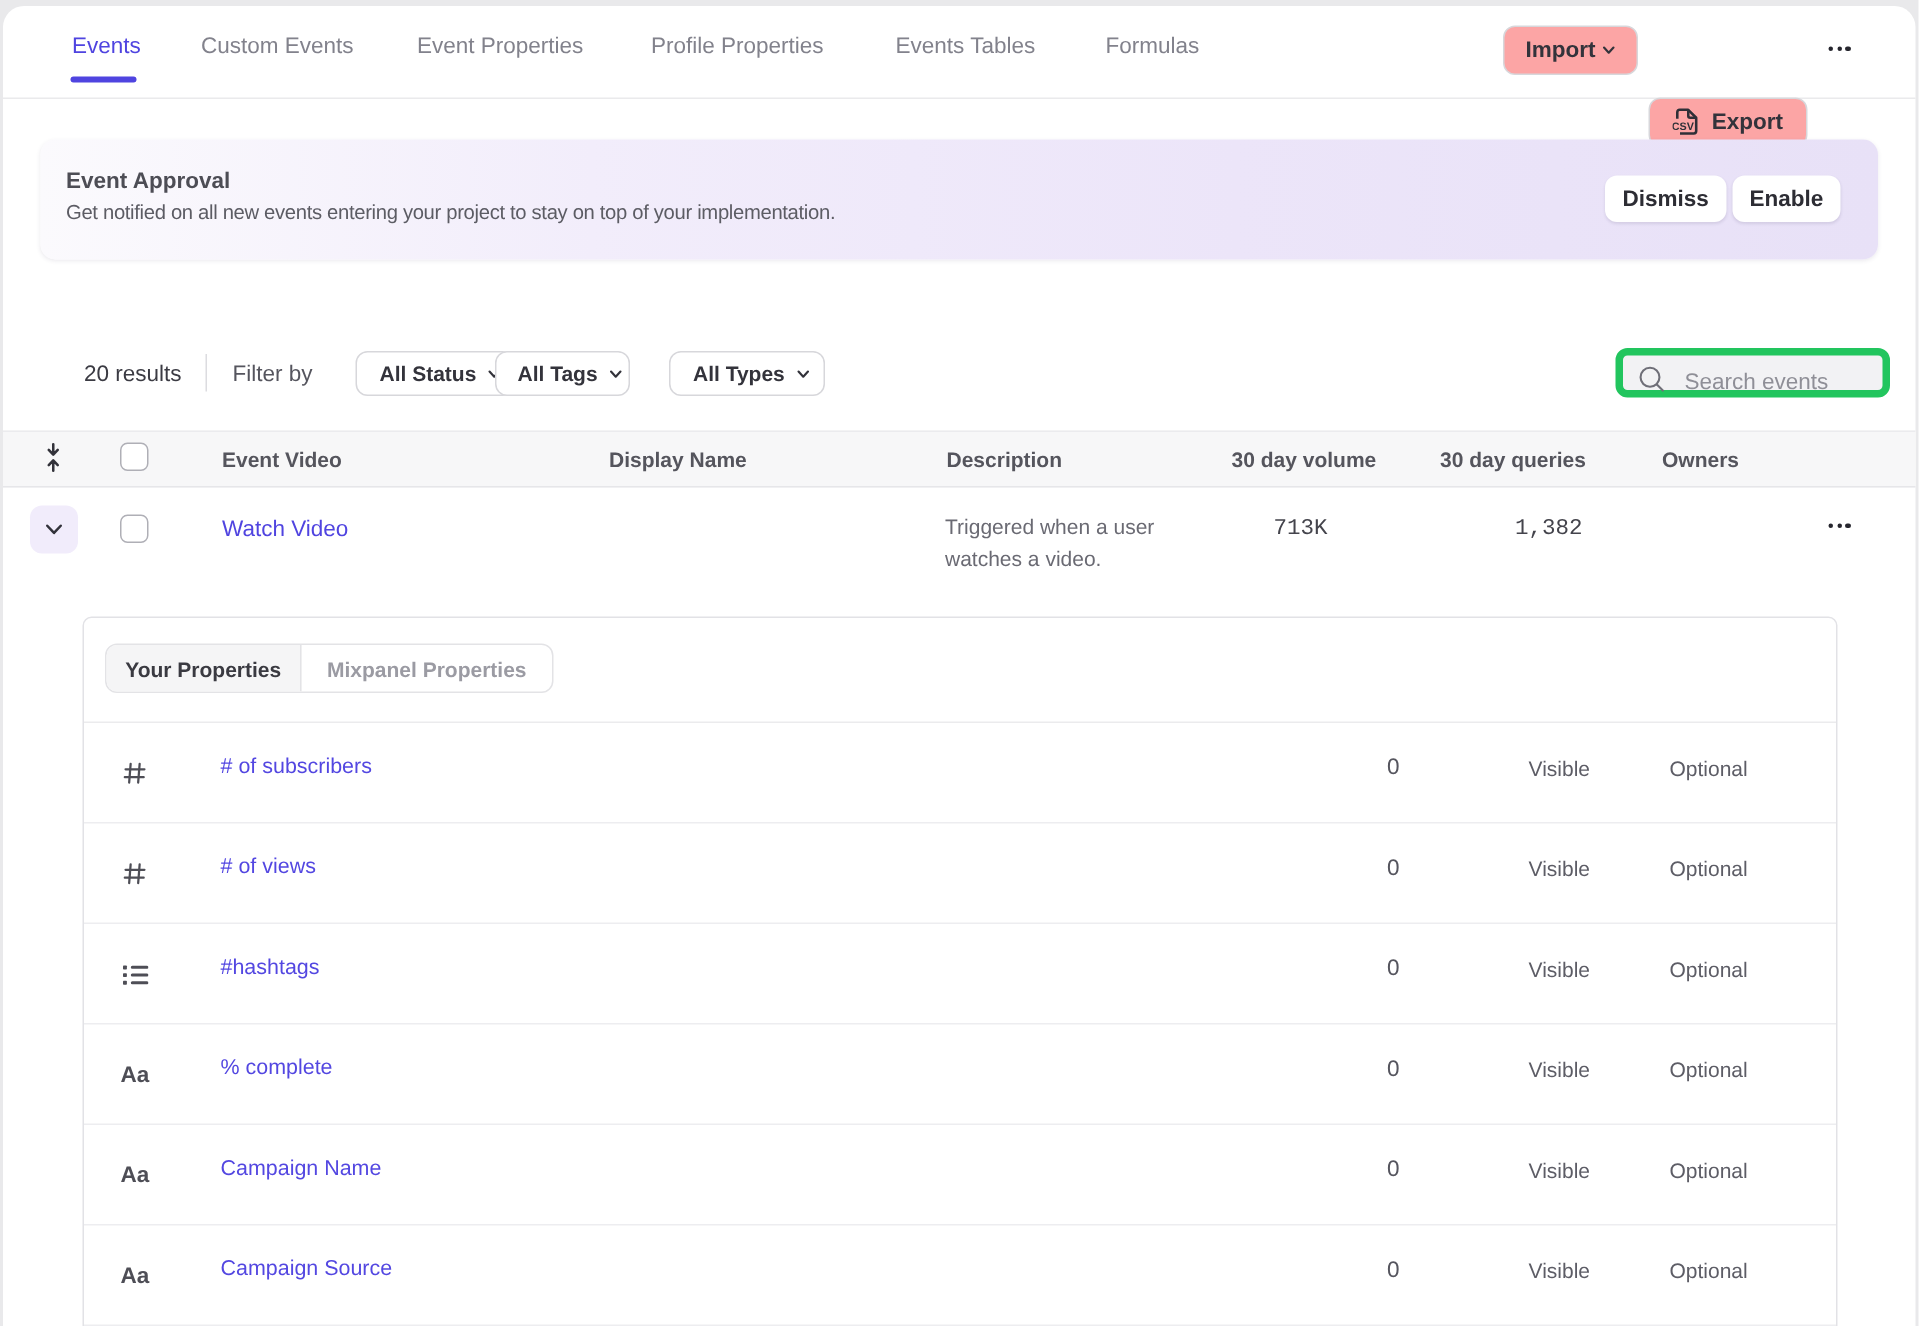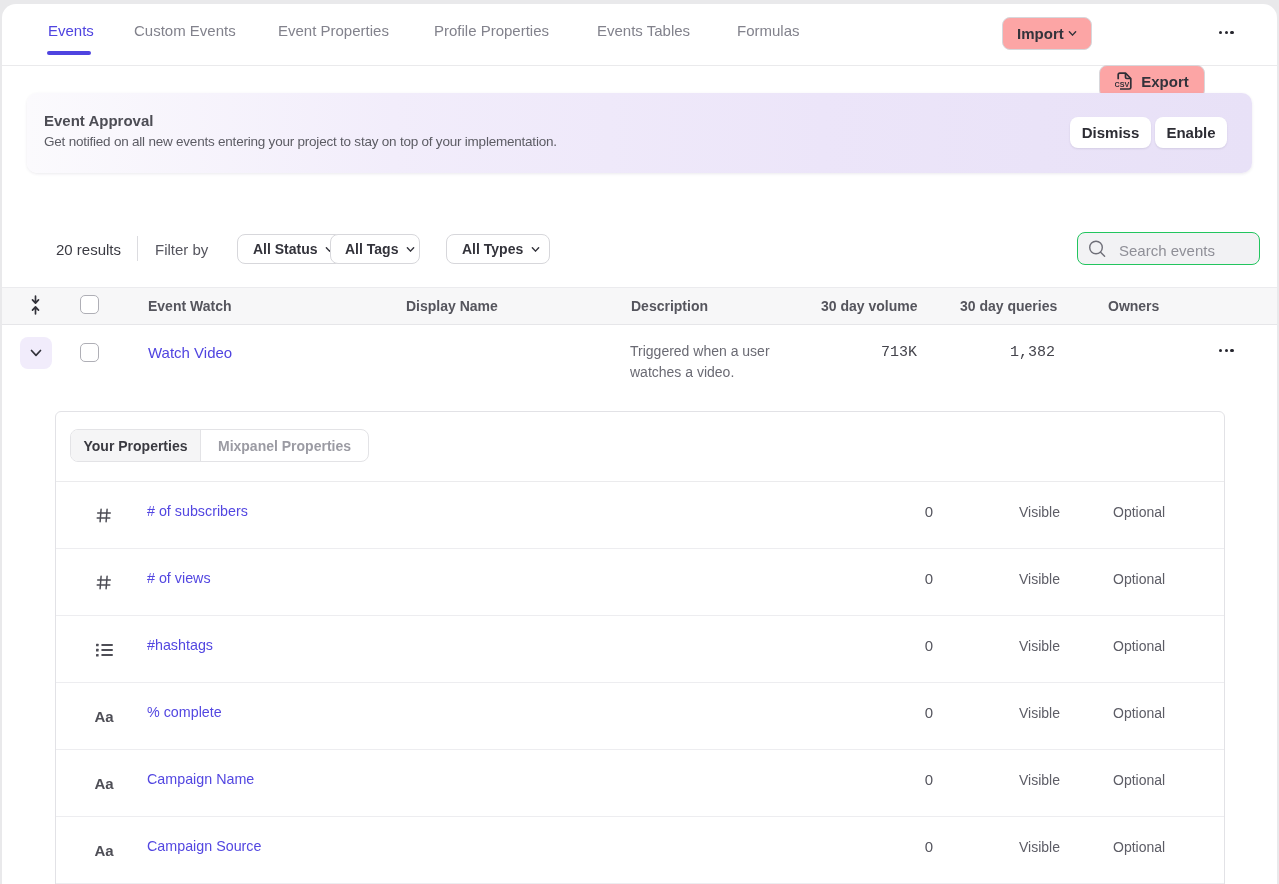--- a/index.html
+++ b/index.html
@@ -30,21 +30,21 @@
 .mono { font-family:"Liberation Mono", monospace; }
 .dots { display:flex; gap:2.2px; align-items:center; }
 .dots i { width:3.4px; height:3.4px; border-radius:50%; background:#26262e; display:block; }
 
 .panel { position:absolute; left:55px; top:411px; width:1170px; height:540px; border:1px solid #e2e2e6; border-radius:6px; background:#fff; }
 .seg { position:absolute; left:14px; top:17px; height:33px; display:flex; border:1px solid #e3e3e6; border-radius:8px; overflow:hidden; background:#fff; }
 .seg div { display:flex; align-items:center; justify-content:center; font-size:14px; font-weight:bold; }
 .seg .on { background:#f5f5f6; color:#3a3a41; width:130px; border-right:1px solid #e3e3e6; }
 .seg .off { color:#9b9ba3; width:167px; }
 .prow { position:absolute; left:0; width:1168px; height:67px; border-bottom:1px solid #ededf0; }
-.picon { position:absolute; left:28px; top:0; width:40px; height:67px; display:flex; align-items:center; justify-content:center; color:#4e4e56; font-weight:bold; font-size:15px; }
+.picon { position:absolute; left:14px; top:0; width:40px; height:67px; display:flex; align-items:center; justify-content:center; color:#4e4e56; font-weight:bold; font-size:15px; }
 .pname { position:absolute; left:91px; top:21px; font-size:14.3px; color:#5347e1; }
 .pzero { position:absolute; right:291px; top:21px; font-size:15px; color:#55555e; }
 .pvis { position:absolute; left:963px; top:22px; font-size:14px; color:#5d5d66; }
 .popt { position:absolute; left:1057px; top:22px; font-size:14px; color:#5d5d66; }
 </style>
 </head>
 <body>
 <div class="card"></div>
 
 <div class="tabs"></div>
@@ -92,50 +92,50 @@
 <div class="drop" style="left:330px; width:90px; padding-left:14px;">All Tags&nbsp;&nbsp;
   <svg class="chev" viewBox="0 0 10 10">
       <path d="M1.5 3 L5 6.8 L8.5 3" fill="none" stroke="#33333b" stroke-width="1.6" stroke-linecap="round" stroke-linejoin="round"></path>
     </svg>
 </div>
 <div class="drop" style="left:446px; width:104px; padding-left:15px;">All Types&nbsp;&nbsp;
   <svg class="chev" viewBox="0 0 10 10">
       <path d="M1.5 3 L5 6.8 L8.5 3" fill="none" stroke="#33333b" stroke-width="1.6" stroke-linecap="round" stroke-linejoin="round"></path>
     </svg>
 </div>
-<div class="abs" style="left:1077px; top:232px; width:183px; height:33px; border-radius:8px; background:#f2f2f4; border:1px solid #22c55e;">
+<div class="abs" style="left:1077px; top:232px; width:183px; height:33px; border-radius:8px; background:#f2f2f4; border:5px solid #22c55e;">
   <svg width="20" height="20" viewBox="0 0 20 20" style="position:absolute; left:9px; top:6px;">
     <circle cx="9" cy="8.5" r="6.3" fill="none" stroke="#6f6f78" stroke-width="1.4"></circle>
     <path d="M13.6 13.3 L17.6 17.3" stroke="#6f6f78" stroke-width="1.4" stroke-linecap="round"></path>
   </svg>
   <span style="position:absolute; left:41px; top:9px; font-size:15px; color:#8f8f97;">Search events</span>
 </div>
 
 <div class="thead"></div>
 <svg class="abs" style="left:29px; top:295px;" width="13" height="20" viewBox="0 0 13 20">
   <path d="M6.5 1.2 V7.2 M3.5 4.9 L6.5 8.1 L9.5 4.9" fill="none" stroke="#32323a" stroke-width="1.7" stroke-linecap="round" stroke-linejoin="round"></path>
   <path d="M6.5 18.8 V12.8 M3.5 15.1 L6.5 11.9 L9.5 15.1" fill="none" stroke="#32323a" stroke-width="1.7" stroke-linecap="round" stroke-linejoin="round"></path>
 </svg>
 <div class="checkbox" style="left:80px; top:295px;"></div>
-<div class="th" style="left:148px; top:298px;">Event Watch</div>
+<div class="th" style="left:148px; top:298px;">Event Video</div>
 <div class="th" style="left:406px; top:298px;">Display Name</div>
 <div class="th" style="left:631px; top:298px;">Description</div>
 <div class="th" style="left:821px; top:298px;">30 day volume</div>
 <div class="th" style="left:960px; top:298px;">30 day queries</div>
 <div class="th" style="left:1108px; top:298px;">Owners</div>
 
 <div class="abs" style="left:20px; top:337px; width:32px; height:32px; border-radius:8px; background:#f1ecfb;">
   <svg width="12" height="12" viewBox="0 0 12 12" style="position:absolute; left:10px; top:10px;">
       <path d="M1.5 3.5 L6 8.3 L10.5 3.5" fill="none" stroke="#32323a" stroke-width="1.7" stroke-linecap="round" stroke-linejoin="round"></path>
     </svg>
 </div>
 <div class="checkbox" style="left:80px; top:343px;"></div>
 <div class="abs" style="left:148px; top:344px; font-size:15px; color:#5044e0;">Watch Video</div>
 <div class="abs" style="left:630px; top:341px; font-size:14px; color:#6a6a73; line-height:20.5px;">Triggered when a user<br>watches a video.</div>
-<div class="abs mono" style="left:817px; top:344px; width:100px; text-align:right; font-size:15px; color:#44444c;">713K</div>
+<div class="abs mono" style="left:817px; top:344px; width:100px; text-align:center; font-size:15px; color:#44444c;">713K</div>
 <div class="abs mono" style="left:955px; top:344px; width:100px; text-align:right; font-size:15px; color:#44444c;">1,382</div>
 <div class="dots" style="position:absolute; left:1219px; top:349px;">
     <i></i>
     <i></i>
     <i></i>
   </div>
 
 <div class="panel">
   <div class="seg">
       <div class="on">Your Properties</div>

